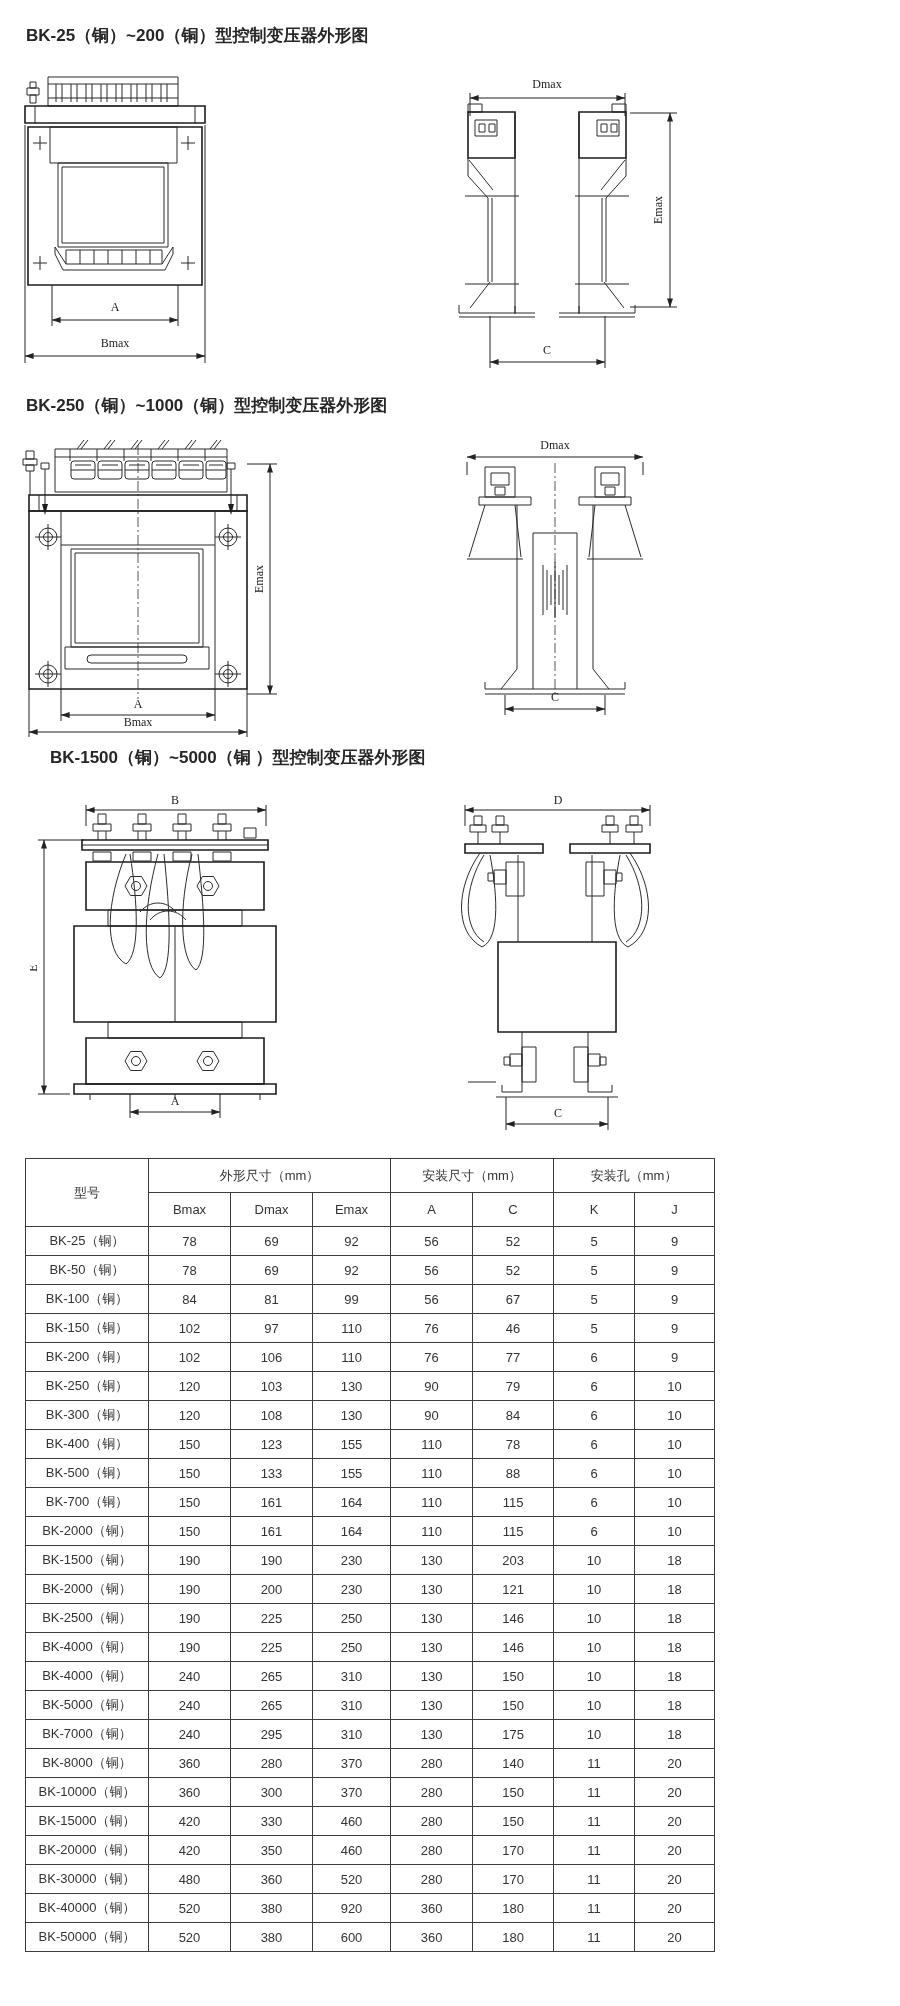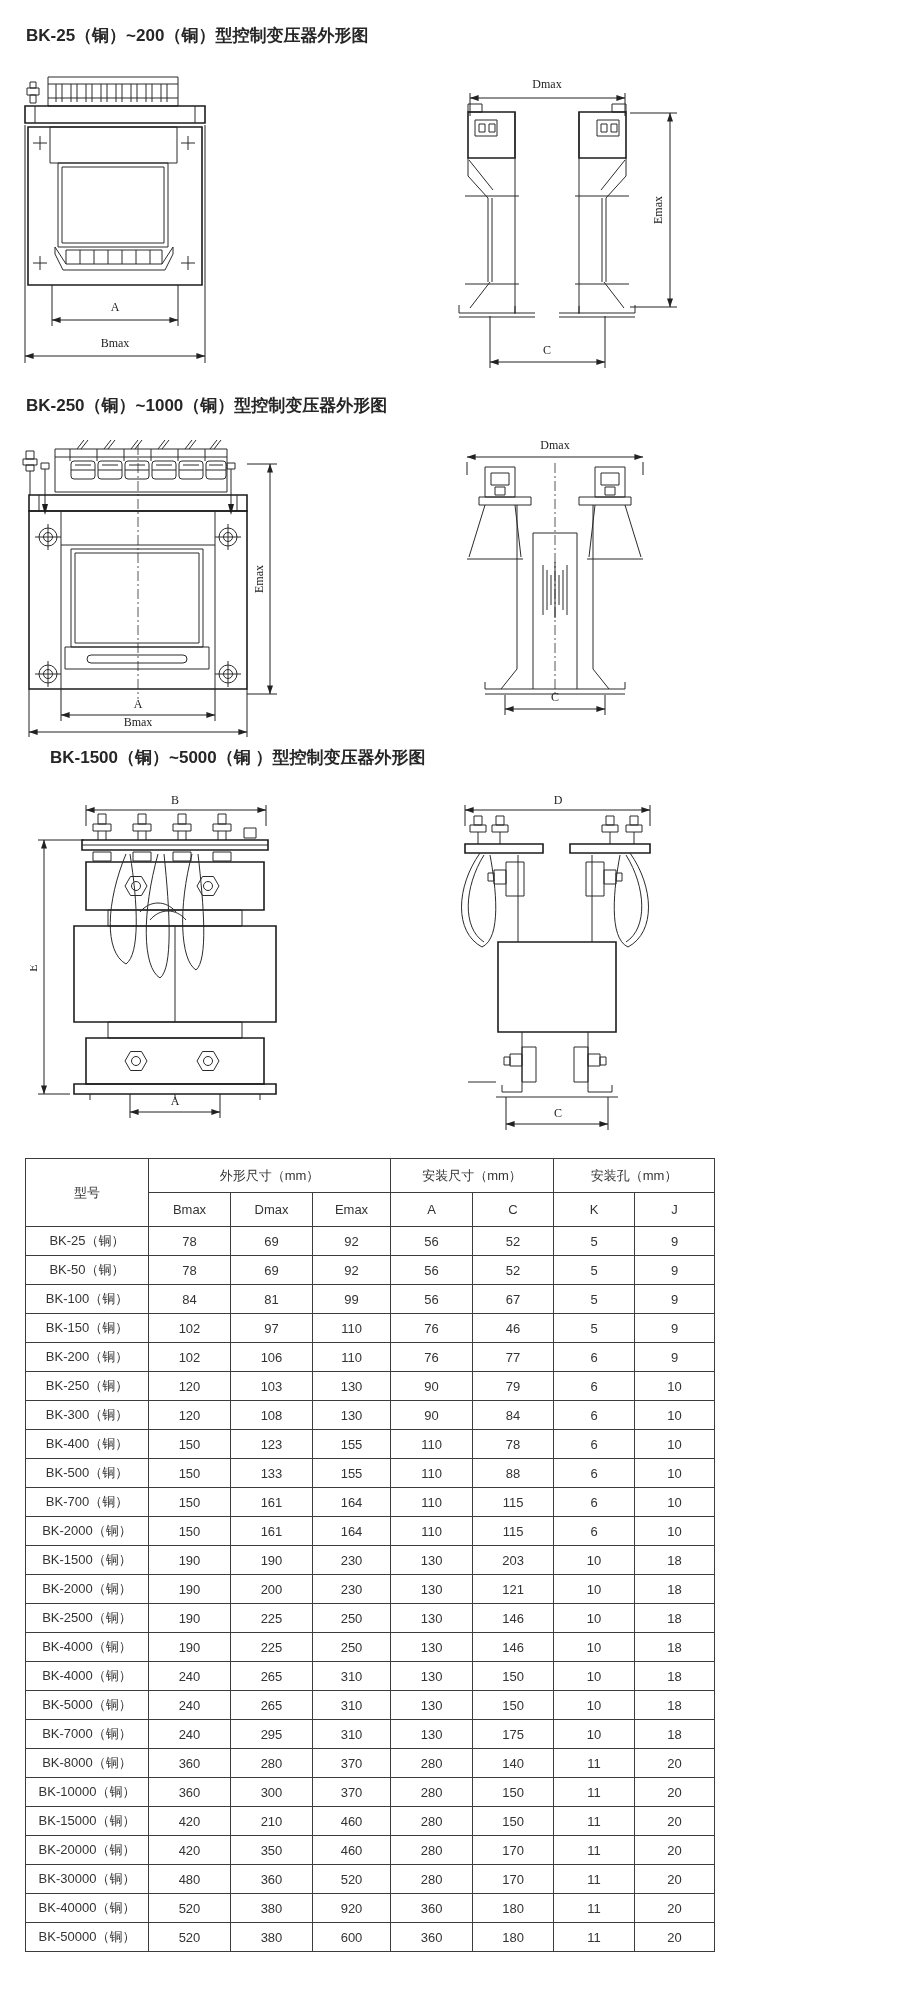--- a/index.html
+++ b/index.html
@@ -563,21 +563,21 @@
           <td>300</td>
           <td>370</td>
           <td>280</td>
           <td>150</td>
           <td>11</td>
           <td>20</td>
         </tr>
         <tr>
           <td class="model">BK-15000（铜）</td>
           <td>420</td>
-          <td>210</td>
+          <td>330</td>
           <td>460</td>
           <td>280</td>
           <td>150</td>
           <td>11</td>
           <td>20</td>
         </tr>
         <tr>
           <td class="model">BK-20000（铜）</td>
           <td>420</td>
           <td>350</td>

